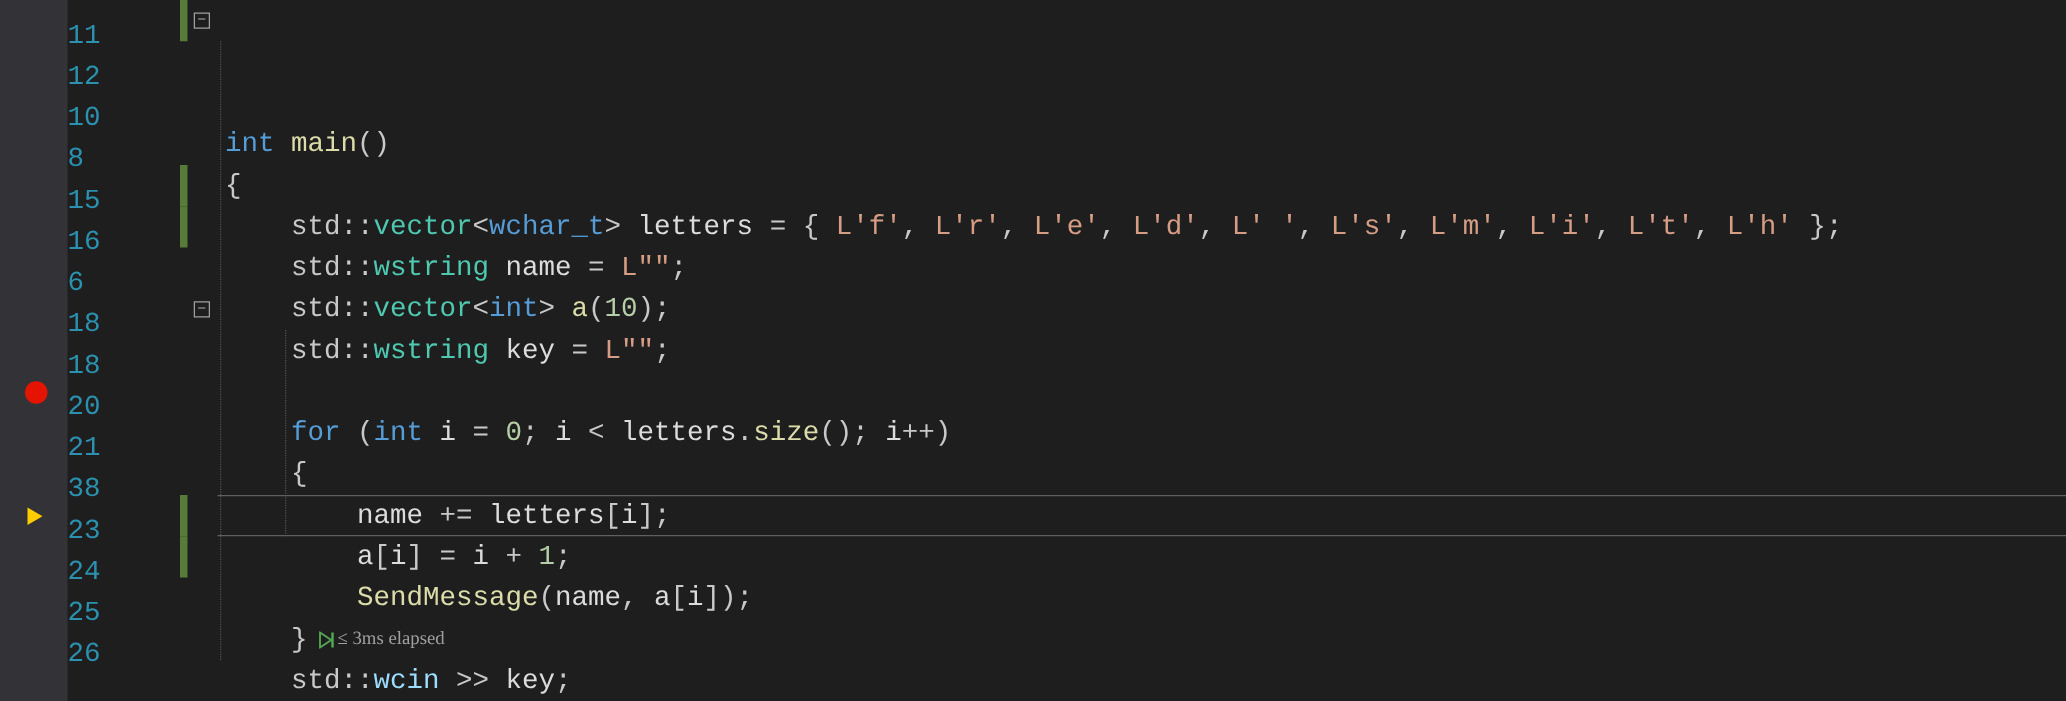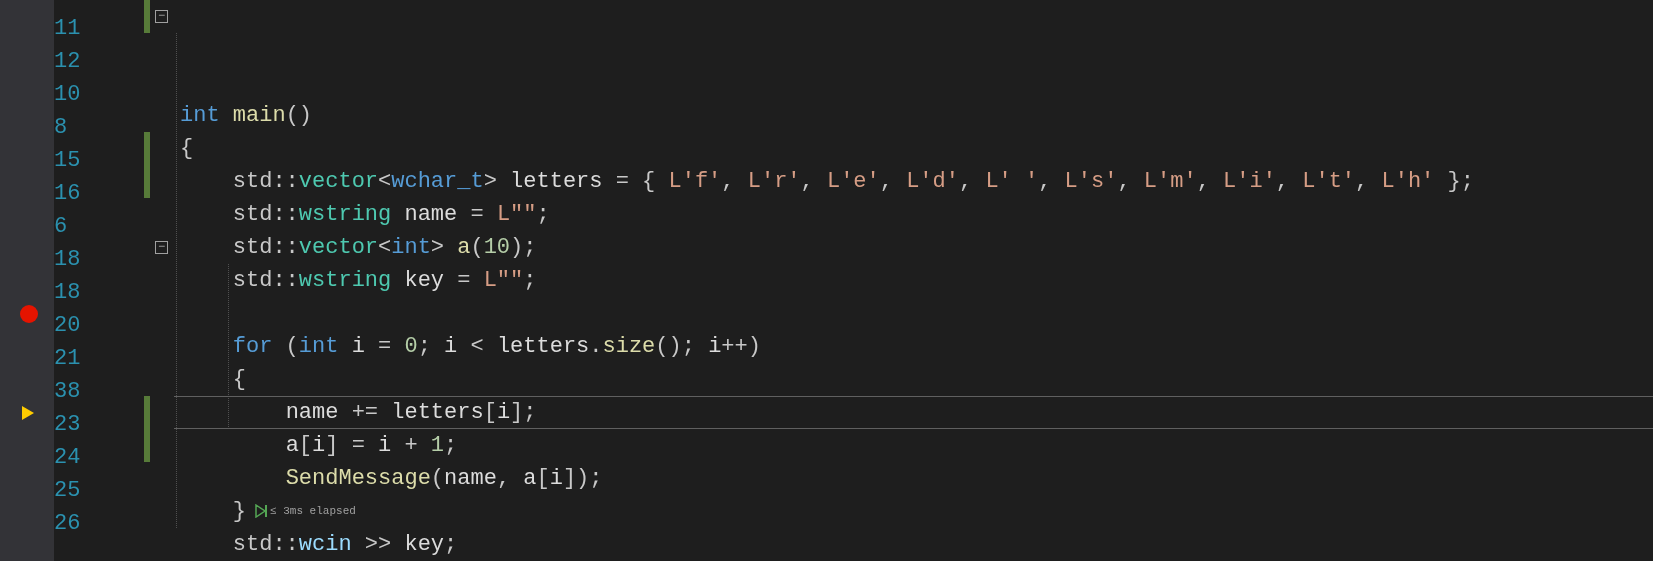--- a/index.html
+++ b/index.html
@@ -127,23 +127,24 @@
   .current-line-wrap {
     position: absolute;
     left: 0; right: 0;
     height: 33px;
     border-top: 1px solid var(--current-line-border);
     border-bottom: 1px solid var(--current-line-border);
     pointer-events: none;
   }
   .perf {
     color: var(--perf-text);
-    font-size: 11px;
+    font-size: 15px;
     vertical-align: middle;
     padding-left: 8px;
+    font-family: Liberation Serif, serif;
   }
   .perf-play {
     display:inline-block;
     vertical-align: middle;
     margin-right: 2px;
   }
   .perf-play svg { display:block; }
   .guides-layer {
     position:absolute; inset:0;
     pointer-events:none;

